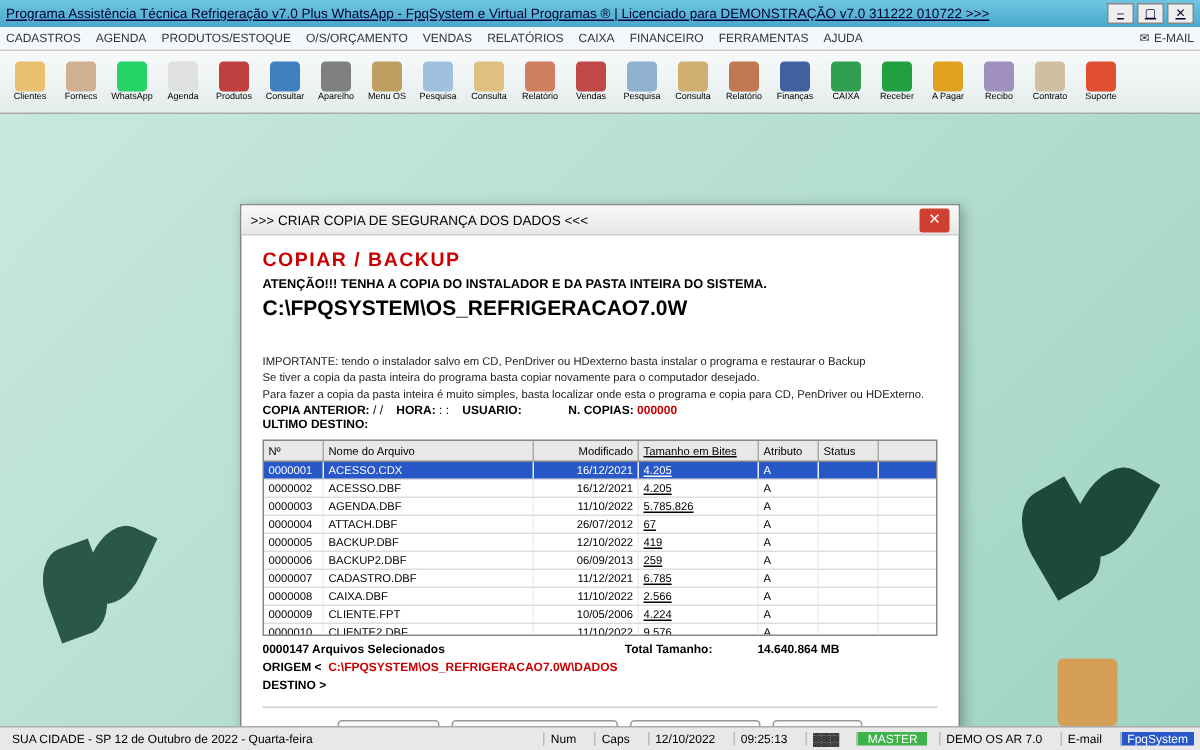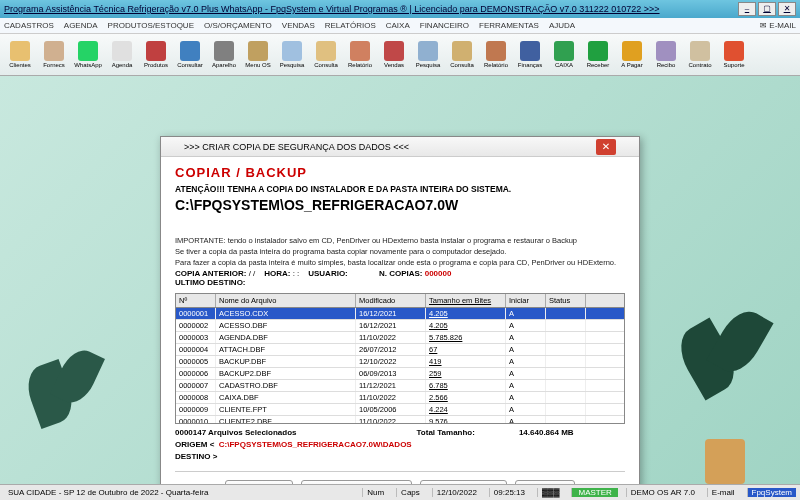--- a/index.html
+++ b/index.html
@@ -18,45 +18,45 @@
 .tool-btn { display: flex; flex-direction: column; align-items: center; justify-content: center; width: 32px; height: 38px; font-size: 6px; cursor: pointer; text-align: center; }
 .tool-icon { width: 20px; height: 20px; border-radius: 3px; margin-bottom: 1px; display: flex; align-items: center; justify-content: center; font-size: 11px; }
 
 .workspace { position: absolute; top: 76px; left: 0; right: 0; bottom: 16px; background: linear-gradient(135deg, #c8e8de 0%, #a0d4c4 100%); overflow: hidden; }
 .plant { position: absolute; bottom: 0; }
 .plant-left { left: 20px; width: 90px; height: 180px; }
 .plant-right { right: 30px; width: 90px; height: 220px; }
 .leaf { position: absolute; background: #2a5848; border-radius: 50% 0 50% 0; }
 
 .dialog { position: absolute; left: 160px; top: 60px; width: 480px; background: #fff; border: 1px solid #888; box-shadow: 2px 2px 8px rgba(0,0,0,0.3); }
-.dialog-title { height: 20px; background: linear-gradient(#f8f8f8, #e8e8e8); border-bottom: 1px solid #ccc; display: flex; align-items: center; padding: 0 23px; font-size: 9px; }
+.dialog-title { height: 20px; background: linear-gradient(#f8f8f8, #e8e8e8); border-bottom: 1px solid #ccc; display: flex; align-items: center; padding: 0 6px; font-size: 9px; }
 .dialog-title-text { flex: 1; }
 .dialog-close { width: 20px; height: 16px; background: #d04030; color: #fff; text-align: center; font-size: 10px; line-height: 16px; cursor: pointer; border-radius: 2px; }
 .dialog-body { padding: 8px 14px; }
 .hd-red { color: #c00; font-weight: bold; font-size: 13px; letter-spacing: 1px; margin-bottom: 4px; }
 .hd-warn { font-weight: bold; font-size: 8.5px; margin-bottom: 3px; }
 .hd-path { font-weight: bold; font-size: 14px; margin-bottom: 23px; }
 .hd-info { font-size: 7.5px; margin-bottom: 2px; color: #222; }
 .meta-row { font-size: 8px; margin-top: 0; }
 .meta-row b { font-weight: bold; }
 .red { color: #c00; font-weight: bold; }
 
 .grid { margin-top: 6px; border: 1px solid #888; font-size: 7.5px; }
 .grid-head { display: flex; background: #e8e8e8; border-bottom: 1px solid #888; }
 .grid-head div { padding: 2px 3px; border-right: 1px solid #aaa; }
 .grid-body { max-height: 115px; overflow: hidden; }
 .grid-row { display: flex; border-bottom: 1px solid #ddd; }
 .grid-row div { padding: 1px 3px; border-right: 1px solid #eee; white-space: nowrap; overflow: hidden; }
 .grid-row.sel { background: #2858c8; color: #fff; }
-.c-num { width: 40px; } .c-name { width: 140px; } .c-mod { width: 70px; } .c-size { width: 80px; text-align: left; text-decoration: underline; } .c-attr { width: 40px; } .c-stat { width: 40px; }
+.c-num { width: 40px; } .c-name { width: 140px; } .c-mod { width: 70px; text-align: right; } .c-size { width: 80px; text-align: left; text-decoration: underline; } .c-attr { width: 40px; } .c-stat { width: 40px; }
 
 .summary { font-size: 8px; margin-top: 4px; display: flex; }
 .summary-left { font-weight: bold; }
 .summary-mid { margin-left: 120px; font-weight: bold; }
-.summary-val { margin-left: 44px; font-weight: bold; }
+.summary-val { margin-left: 30px; font-weight: bold; }
 .origin-line { font-size: 8px; margin-top: 3px; }
 .origin-path { color: #c00; font-weight: bold; }
 
 .dlg-buttons { display: flex; justify-content: center; gap: 8px; margin-top: 10px; padding-top: 8px; border-top: 1px solid #ccc; }
 .dlg-btn { display: flex; align-items: center; gap: 4px; padding: 3px 10px; background: linear-gradient(#fdfdfd, #e4e4e4); border: 1px solid #999; border-radius: 3px; font-size: 8.5px; cursor: pointer; }
 .dlg-btn-icon { width: 14px; height: 14px; border-radius: 50%; display: flex; align-items: center; justify-content: center; font-size: 9px; color: #fff; }
 
 .statusbar { position: absolute; bottom: 0; left: 0; right: 0; height: 16px; background: #e8e8e8; border-top: 1px solid #aaa; display: flex; align-items: center; font-size: 8px; padding: 0 4px; gap: 8px; }
 .status-seg { padding: 0 4px; border-left: 1px solid #bbb; }
 .status-seg:first-child { border: none; flex: 1; }
@@ -210,21 +210,21 @@
         <b>N. COPIAS:</b> <span class="red">000000</span>
       </div>
       <div class="meta-row"><b>ULTIMO DESTINO:</b></div>
 
       <div class="grid">
         <div class="grid-head">
           <div class="c-num">Nº</div>
           <div class="c-name">Nome do Arquivo</div>
           <div class="c-mod">Modificado</div>
           <div class="c-size">Tamanho em Bites</div>
-          <div class="c-attr">Iniciar</div>
+          <div class="c-attr">Atributo</div>
           <div class="c-stat">Status</div>
         </div>
         <div class="grid-body" id="grid-body">
             <div class="grid-row sel">
               <div class="c-num">0000001</div>
               <div class="c-name">ACESSO.CDX</div>
               <div class="c-mod">16/12/2021</div>
               <div class="c-size">4.205</div>
               <div class="c-attr">A</div>
               <div class="c-stat"></div>

